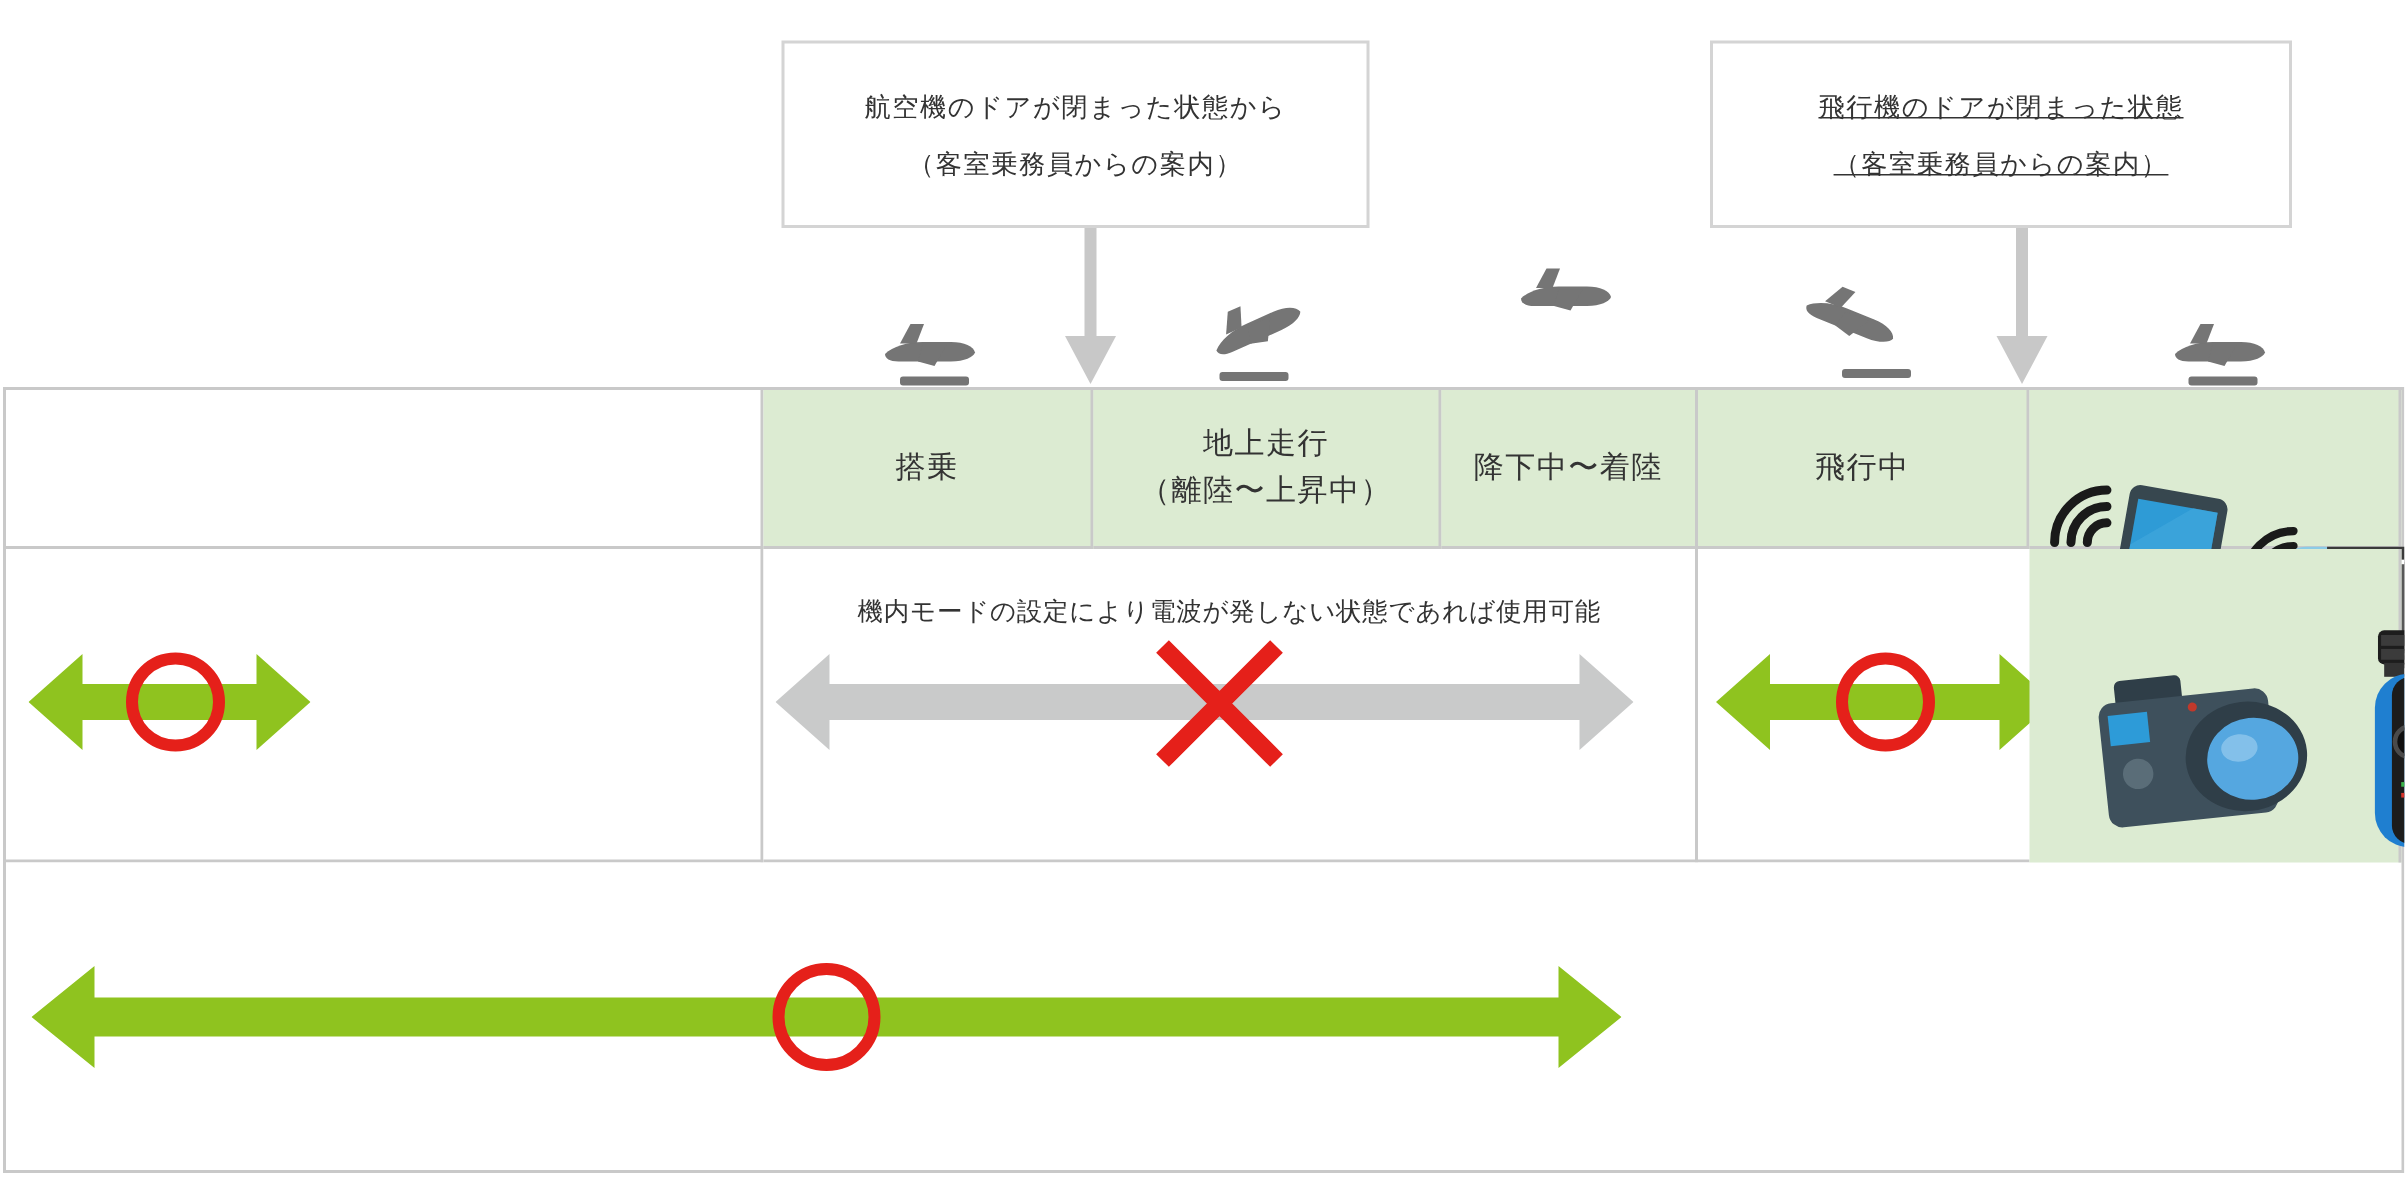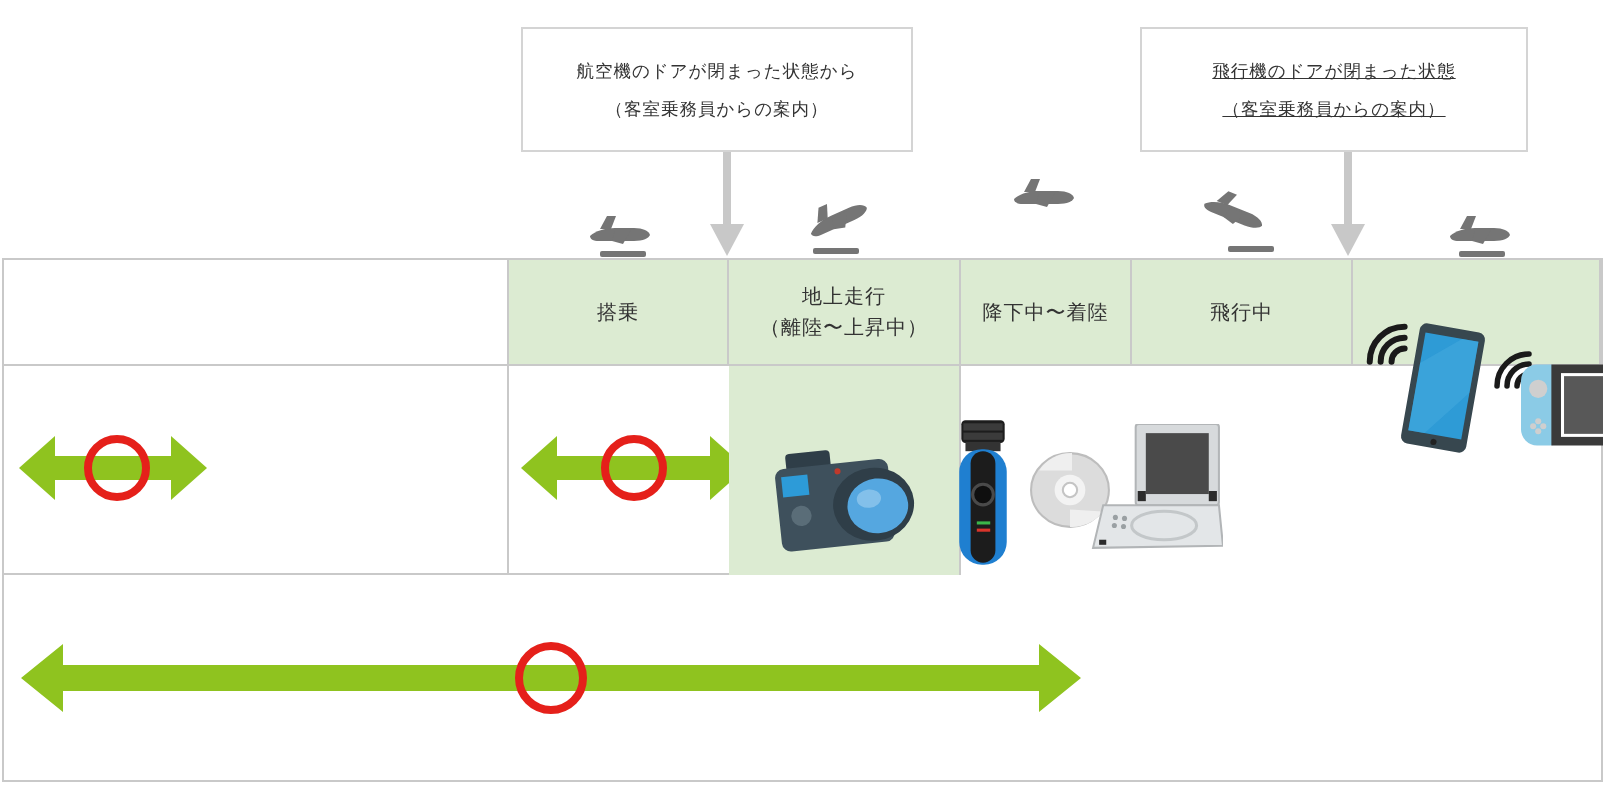--- a/index.html
+++ b/index.html
@@ -182,20 +182,29 @@
       </svg>
     </div>
 
     <div class="cell">
       <svg class="dbl-arrow fill-green" style="left:15px;top:64px" width="188" height="76">
         <polygon points="0,38 36,6 36,26 152,26 152,6 188,38 152,70 152,50 36,50 36,70"></polygon>
       </svg>
       <div class="allowed-circle" style="left:80px;top:69px"></div>
     </div>
 
+    <div class="cell span3">
+      <div class="note">機内モードの設定により電波が発しない状態であれば使用可能</div>
+      <svg class="dbl-arrow fill-gray" style="left:8px;top:64px" width="572" height="76">
+        <polygon points="0,38 36,6 36,26 536,26 536,6 572,38 536,70 536,50 36,50 36,70"></polygon>
+      </svg>
+      <svg class="x-mark" style="left:256px;top:55px" width="96" height="96" viewBox="0 0 96 96">
+        <path d="M10 10 L86 86 M86 10 L10 86"></path>
+      </svg>
+    </div>
 
     <div class="cell last-col">
       <svg class="dbl-arrow fill-green" style="left:12px;top:64px" width="225" height="76">
         <polygon points="0,38 36,6 36,26 189,26 189,6 225,38 189,70 189,50 36,50 36,70"></polygon>
       </svg>
       <div class="allowed-circle" style="left:92px;top:69px"></div>
     </div>
 
     <div class="cell green last-row">
 

